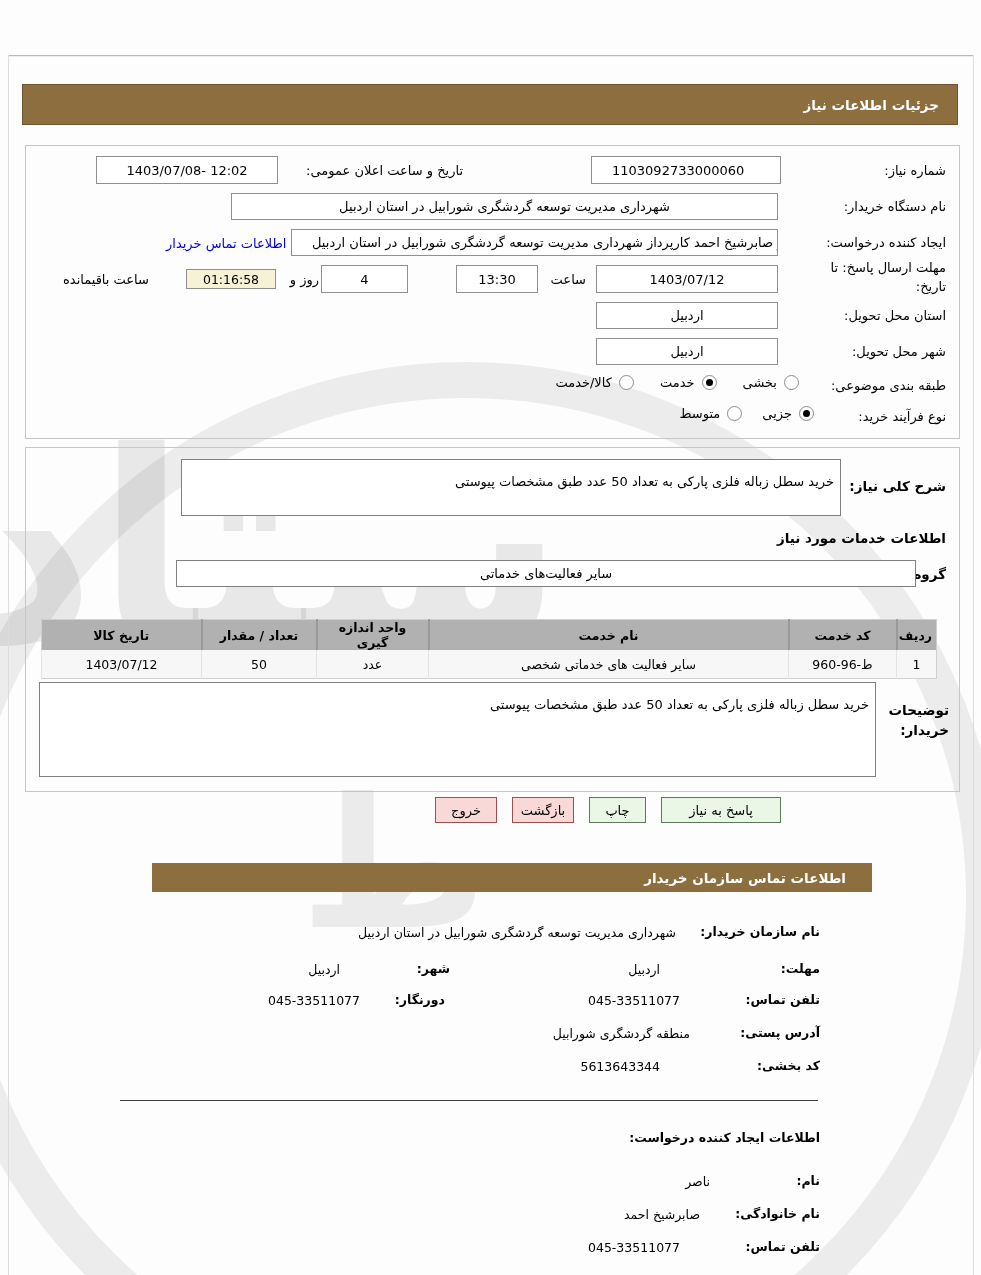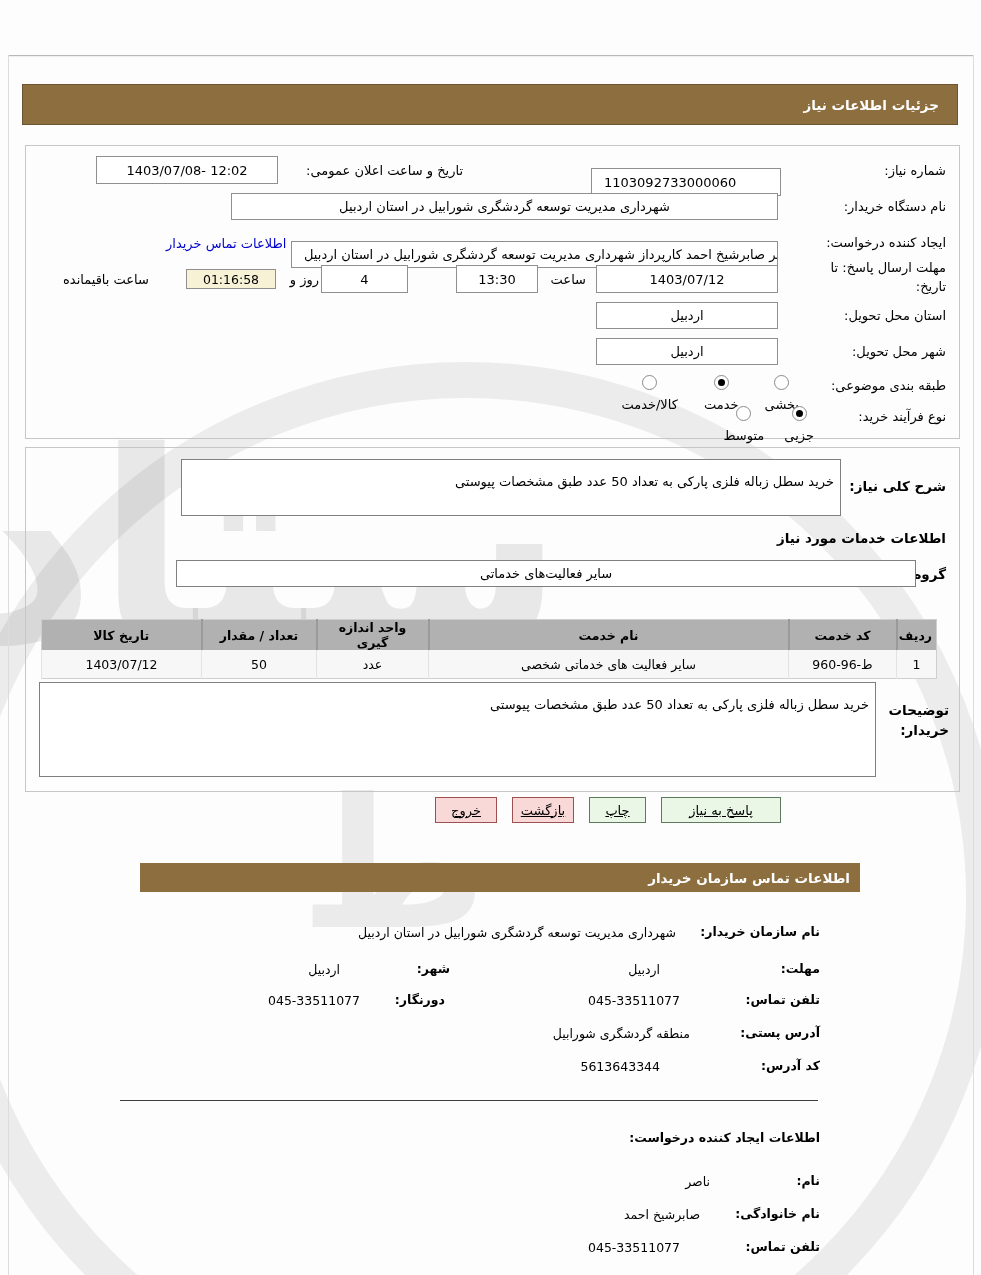--- a/index.html
+++ b/index.html
@@ -12,54 +12,54 @@
   
   .wm{position:absolute;pointer-events:none;z-index:0;font-weight:bold;}
   .wm-text{font-size:265px;color:rgba(90,90,90,0.13);top:395px;left:-40px;letter-spacing:18px;}
   .wm-circle{width:1000px;height:1000px;border:36px solid rgba(0,0,0,0.065);border-radius:50%;
              left:-70px;top:362px;}
   .wm-text2{font-size:180px;color:rgba(90,90,90,0.11);top:760px;left:300px;}
   
   .bar{position:absolute;background:#8D6E3F;color:#fff;font-weight:bold;font-size:13.5px;
        display:flex;align-items:center;z-index:2;}
   .bar1{left:22px;top:84px;width:936px;height:41px;padding-right:18px;border:1px solid #6e5430;box-sizing:border-box;}
-  .bar2{left:140px;top:863px;width:720px;height:29px;padding-right:10px;box-sizing:border-box;}
+  .bar2{left:152px;top:863px;width:720px;height:29px;padding-right:26px;box-sizing:border-box;}
   .panel{position:absolute;border:1px solid #c6c6c6;z-index:1;}
   .panel1{left:25px;top:145px;width:933px;height:292px;}
   .panel2{left:25px;top:447px;width:933px;height:343px;}
   .lbl{position:absolute;white-space:nowrap;z-index:2;}
   .b{font-weight:bold;}
   .fld{position:absolute;background:#fff;border:1px solid #8f8f8f;box-sizing:border-box;
        display:flex;align-items:center;overflow:hidden;white-space:nowrap;z-index:2;}
   .fld.center{justify-content:center;}
-  .fld.rt{justify-content:flex-end;padding-left:12px;padding-right:6px;margin-top:12px;}
+  .fld.rt{justify-content:flex-end;padding-left:20px;padding-right:6px;}
   .num{direction:ltr;unicode-bidi:embed;}
   .link{position:absolute;color:#0000cc;z-index:3;cursor:pointer;white-space:nowrap;}
   .count{background:#f7f2d6;font-size:12.5px;justify-content:center;}
   .optrow{position:absolute;display:flex;align-items:center;gap:26px;z-index:2;}
-  .opt{display:flex;align-items:center;gap:7px;flex-direction:column;}
+  .opt{display:flex;align-items:center;gap:7px;}
   .radio{width:13px;height:13px;border:1px solid #8a8a8a;border-radius:50%;background:#fff;
          position:relative;flex:none;}
   .radio.checked::after{content:"";position:absolute;inset:3px;border-radius:50%;background:#000;}
   .chk{width:13px;height:13px;border:1px solid #8a8a8a;background:#fff;flex:none;}
   .ta{position:absolute;background:#fff;border:1px solid #7f7f7f;box-sizing:border-box;
       padding:14px 6px;overflow:hidden;z-index:2;}
   
   .tbl{position:absolute;left:15px;top:171px;width:895px;border:1px solid #cfcfcf;
        border-collapse:collapse;table-layout:fixed;z-index:2;font-size:12.5px;}
   .tbl th{background:#b1b1b1;font-weight:bold;height:30px;border-left:2px solid #9a9a9a;
           text-align:center;padding:0 4px;}
   .tbl th:last-child{border-left:none;}
   .tbl td{background:#f7f7f7;height:28px;text-align:center;border-left:1px solid #e3e3e3;
           padding:0 4px;overflow:hidden;white-space:nowrap;}
   
   .btnrow{position:absolute;left:200px;top:797px;width:581px;height:26px;display:flex;
           gap:15px;z-index:2;}
   .btn{height:26px;border:1px solid #5c7a5c;background:#eaf7e6;display:flex;align-items:center;
-       justify-content:center;font-size:13px;box-sizing:border-box;cursor:pointer;flex:none;text-decoration:underline;}
+       justify-content:center;font-size:13px;box-sizing:border-box;cursor:pointer;flex:none;}
   .btn.pink{background:#f9d8d8;border-color:#9c5050;}
   
   .c-lbl{position:absolute;font-weight:bold;white-space:nowrap;z-index:2;font-size:12.5px;}
   .c-val{position:absolute;white-space:nowrap;z-index:2;font-size:12.5px;}
   .hr{position:absolute;left:120px;top:1100px;width:698px;height:0;border-top:1px solid #3c3c3c;z-index:2;}
 </style>
 </head>
 <body>
 
 <div class="page">
@@ -220,21 +220,21 @@
   <span class="c-val" style="right:641px;top:962px">اردبیل</span>
 
   <span class="c-lbl" style="right:161px;top:992px">تلفن تماس:</span>
   <span class="c-val num" style="right:301px;top:993px">045-33511077</span>
   <span class="c-lbl" style="right:536px;top:992px">دورنگار:</span>
   <span class="c-val num" style="right:621px;top:993px">045-33511077</span>
 
   <span class="c-lbl" style="right:161px;top:1025px">آدرس پستی:</span>
   <span class="c-val" style="right:291px;top:1026px">منطقه گردشگری شورابیل</span>
 
-  <span class="c-lbl" style="right:161px;top:1058px">کد آدرس:</span>
+  <span class="c-lbl" style="right:161px;top:1058px">کد بخشی:</span>
   <span class="c-val num" style="right:321px;top:1059px">5613643344</span>
 
   <div class="hr"></div>
 
   <span class="c-lbl" style="right:161px;top:1130px">اطلاعات ایجاد کننده درخواست:</span>
 
   <span class="c-lbl" style="right:161px;top:1173px">نام:</span>
   <span class="c-val" style="right:271px;top:1174px">ناصر</span>
 
   <span class="c-lbl" style="right:161px;top:1206px">نام خانوادگی:</span>

